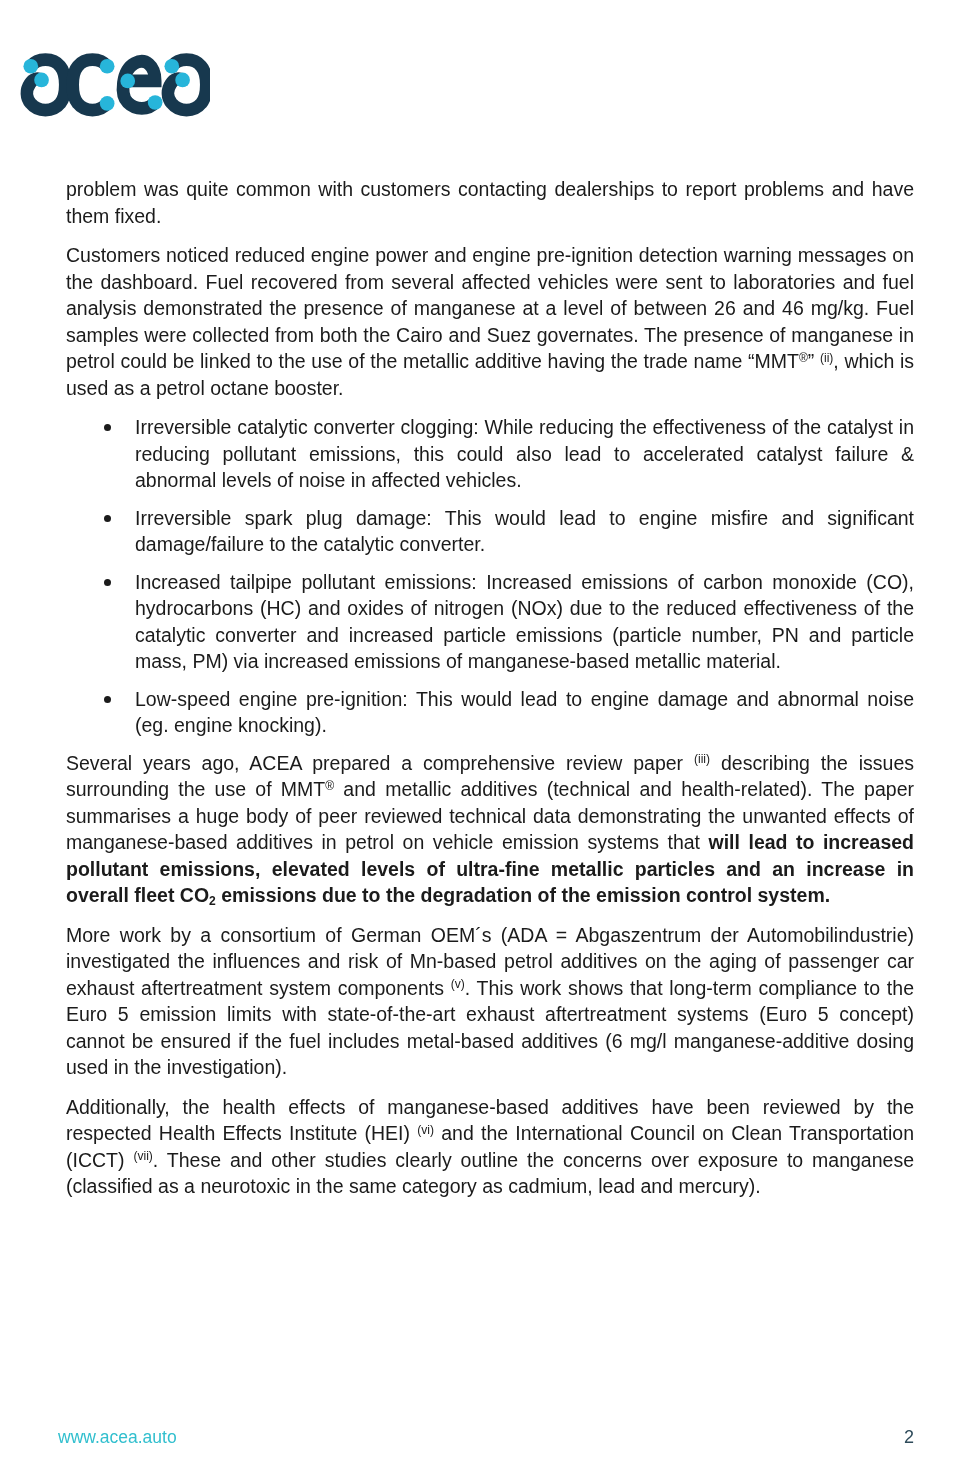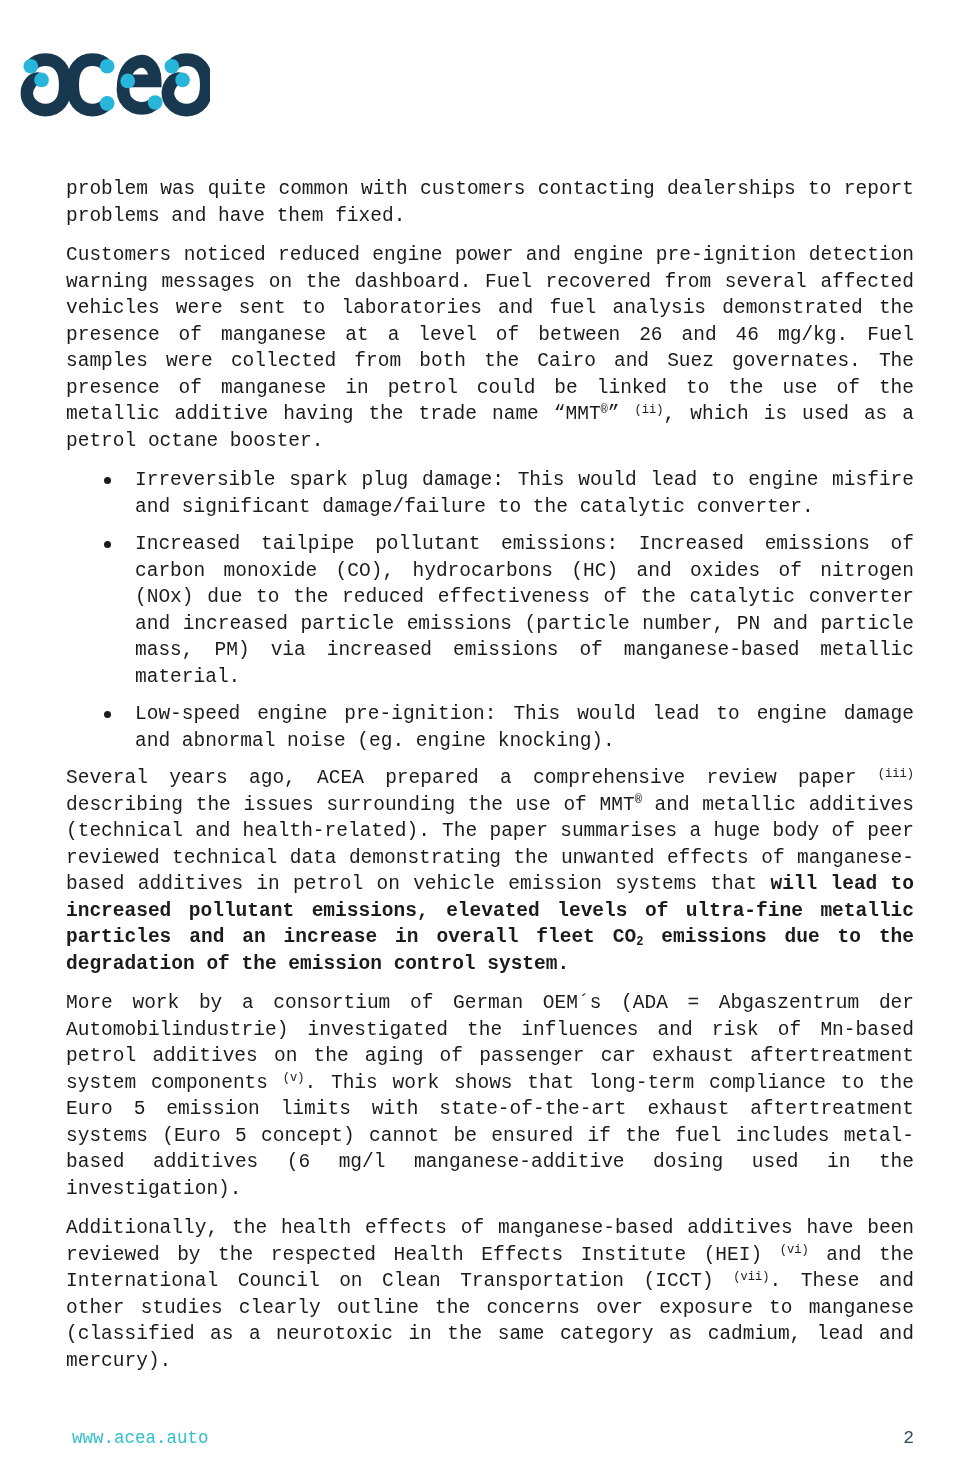--- a/index.html
+++ b/index.html
@@ -2,21 +2,21 @@
 <html><head>
 <meta charset="utf-8">
 <style>
   * { box-sizing: border-box; }
   html, body { margin: 0; padding: 0; background: #ffffff; }
   .page {
     position: relative;
     width: 960px;
     height: 1466px;
     background: #ffffff;
-    font-family: Liberation Mono, monospace;
+    font-family: Liberation Sans, sans-serif;
     color: #1b1b1b;
     overflow: hidden;
   }
   .header {
     padding: 33px 0 0 20px;
   }
   .logo-svg { display: block; }
   .content {
     width: 848px;
     margin: 53px 0 0 66px;
@@ -55,21 +55,21 @@
     position: absolute;
     left: 38px;
     top: 10px;
     width: 7px;
     height: 7px;
     border-radius: 50%;
     background: #1b1b1b;
   }
   .footer {
     position: absolute;
-    left: 72px;
+    left: 58px;
     right: 46px;
     bottom: 18px;
     display: flex;
     justify-content: space-between;
     align-items: baseline;
     font-size: 17.5px;
   }
   .footer a { text-decoration: none; }
   .footer .pagenum { font-size: 18px; }
 </style>
@@ -101,20 +101,21 @@
         <circle cx="166" cy="47" r="7.5"></circle>
       </g>
     </svg>
   </div>
 
   <div class="content">
     <p><span>problem was quite common with customers contacting dealerships to report problems and have them fixed.</span></p>
     <p><span>Customers noticed reduced engine power and engine pre-ignition detection warning messages on the dashboard. Fuel recovered from several affected vehicles were sent to laboratories and fuel analysis demonstrated the presence of manganese at a level of between 26 and 46 mg/kg. Fuel samples were collected from both the Cairo and Suez governates. The presence of manganese in petrol could be linked to the use of the metallic additive having the trade name “MMT</span><sup>®</sup><span>” </span><sup>(ii)</sup><span>, which is used as a petrol octane booster.</span></p>
 
     <ul class="bullets">
+      <li><span>Irreversible catalytic converter clogging: While reducing the effectiveness of the catalyst in reducing pollutant emissions, this could also lead to accelerated catalyst failure &amp; abnormal levels of noise in affected vehicles.</span></li>
       <li><span>Irreversible spark plug damage: This would lead to engine misfire and significant damage/failure to the catalytic converter.</span></li>
       <li><span>Increased tailpipe pollutant emissions: Increased emissions of carbon monoxide (CO), hydrocarbons (HC) and oxides of nitrogen (NOx) due to the reduced effectiveness of the catalytic converter and increased particle emissions (particle number, PN and particle mass, PM) via increased emissions of manganese-based metallic material.</span></li>
       <li><span>Low-speed engine pre-ignition: This would lead to engine damage and abnormal noise (eg. engine knocking).</span></li>
     </ul>
 
     <p><span>Several years ago, ACEA prepared a comprehensive review paper </span><sup>(iii)</sup><span> describing the issues surrounding the use of MMT</span><sup>®</sup><span> and metallic additives (technical and health-related). The paper summarises a huge body of peer reviewed technical data demonstrating the unwanted effects of manganese-based additives in petrol on vehicle emission systems that </span><span class="bold">will lead to increased pollutant emissions, elevated levels of ultra-fine metallic particles and an increase in overall fleet CO</span><sub class="bold">2</sub><span class="bold"> emissions due to the degradation of the emission control system.</span></p>
     <p><span>More work by a consortium of German OEM´s (ADA = Abgaszentrum der Automobilindustrie) investigated the influences and risk of Mn-based petrol additives on the aging of passenger car exhaust aftertreatment system components </span><sup>(v)</sup><span>. This work shows that long-term compliance to the Euro 5 emission limits with state-of-the-art exhaust aftertreatment systems (Euro 5 concept) cannot be ensured if the fuel includes metal-based additives (6 mg/l manganese-additive dosing used in the investigation).</span></p>
     <p><span>Additionally, the health effects of manganese-based additives have been reviewed by the respected Health Effects Institute (HEI) </span><sup>(vi)</sup><span> and the International Council on Clean Transportation (ICCT) </span><sup>(vii)</sup><span>. These and other studies clearly outline the concerns over exposure to manganese (classified as a neurotoxic in the same category as cadmium, lead and mercury).</span></p>
   </div>
 

